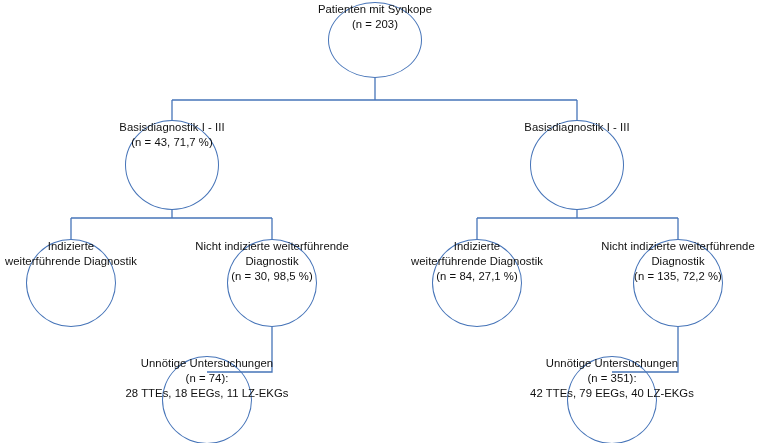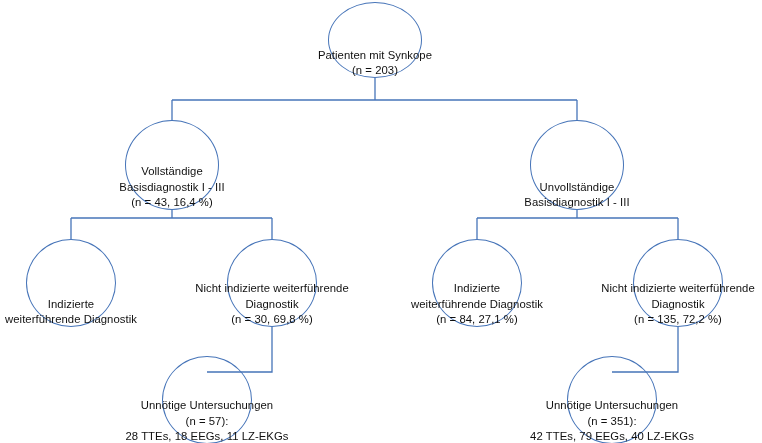--- a/index.html
+++ b/index.html
@@ -21,21 +21,21 @@
     position: absolute;
     left: 0;
     top: 0;
     width: 762px;
     height: 443px;
   }
   .node {
     position: absolute;
     box-sizing: border-box;
     display: flex;
-    align-items: flex-end;
+    align-items: flex-start;
     justify-content: center;
   }
   .node-ellipse {
     position: absolute;
     left: 50%;
     top: 50%;
     transform: translate(-50%, -50%);
     border-radius: 50%;
     border: 1.1px solid #4674b8;
     box-sizing: border-box;
@@ -81,45 +81,43 @@
       <div class="node" style="left: 328px; top: 2px; width: 94px; height: 76px;">
         <div class="node-ellipse" style="width: 94px; height: 76px; border-color: rgb(70, 116, 184);"></div>
         <div class="node-label" style="color: rgb(16, 16, 16);">
           <span class="ln">Patienten mit Synkope</span>
           <span class="ln">(n = 203)</span>
         </div>
       </div>
       <div class="node" style="left: 125px; top: 120px; width: 94px; height: 90px;">
         <div class="node-ellipse" style="width: 94px; height: 90px; border-color: rgb(70, 116, 184);"></div>
         <div class="node-label" style="color: rgb(16, 16, 16);">
-          <span class="ln">Vollständige</span>
           <span class="ln">Basisdiagnostik I - III</span>
-          <span class="ln">(n = 43, 16,4 %)</span>
+          <span class="ln">(n = 43, 71,7 %)</span>
         </div>
       </div>
       <div class="node" style="left: 530px; top: 120px; width: 94px; height: 90px;">
         <div class="node-ellipse" style="width: 94px; height: 90px; border-color: rgb(70, 116, 184);"></div>
         <div class="node-label" style="color: rgb(16, 16, 16);">
-          <span class="ln">Unvollständige</span>
           <span class="ln">Basisdiagnostik I - III</span>
         </div>
       </div>
       <div class="node" style="left: 26px; top: 239px; width: 90px; height: 88px;">
         <div class="node-ellipse" style="width: 90px; height: 88px; border-color: rgb(70, 116, 184);"></div>
         <div class="node-label" style="color: rgb(16, 16, 16);">
           <span class="ln">Indizierte</span>
           <span class="ln">weiterführende Diagnostik</span>
         </div>
       </div>
       <div class="node" style="left: 227px; top: 239px; width: 90px; height: 88px;">
         <div class="node-ellipse" style="width: 90px; height: 88px; border-color: rgb(70, 116, 184);"></div>
         <div class="node-label" style="color: rgb(16, 16, 16);">
           <span class="ln">Nicht indizierte weiterführende</span>
           <span class="ln">Diagnostik</span>
-          <span class="ln">(n = 30, 69,8 %)</span>
+          <span class="ln">(n = 30, 98,5 %)</span>
         </div>
       </div>
       <div class="node" style="left: 432px; top: 239px; width: 90px; height: 88px;">
         <div class="node-ellipse" style="width: 90px; height: 88px; border-color: rgb(70, 116, 184);"></div>
         <div class="node-label" style="color: rgb(16, 16, 16);">
           <span class="ln">Indizierte</span>
           <span class="ln">weiterführende Diagnostik</span>
           <span class="ln">(n = 84, 27,1 %)</span>
         </div>
       </div>
@@ -128,21 +126,21 @@
         <div class="node-label" style="color: rgb(16, 16, 16);">
           <span class="ln">Nicht indizierte weiterführende</span>
           <span class="ln">Diagnostik</span>
           <span class="ln">(n = 135, 72,2 %)</span>
         </div>
       </div>
       <div class="node" style="left: 162px; top: 356px; width: 90px; height: 88px;">
         <div class="node-ellipse" style="width: 90px; height: 88px; border-color: rgb(70, 116, 184);"></div>
         <div class="node-label" style="color: rgb(16, 16, 16);">
           <span class="ln">Unnötige Untersuchungen</span>
-          <span class="ln">(n = 57):</span>
+          <span class="ln">(n = 74):</span>
           <span class="ln">28 TTEs, 18 EEGs, 11 LZ-EKGs</span>
         </div>
       </div>
       <div class="node" style="left: 567px; top: 356px; width: 90px; height: 88px;">
         <div class="node-ellipse" style="width: 90px; height: 88px; border-color: rgb(70, 116, 184);"></div>
         <div class="node-label" style="color: rgb(16, 16, 16);">
           <span class="ln">Unnötige Untersuchungen</span>
           <span class="ln">(n = 351):</span>
           <span class="ln">42 TTEs, 79 EEGs, 40 LZ-EKGs</span>
         </div>

